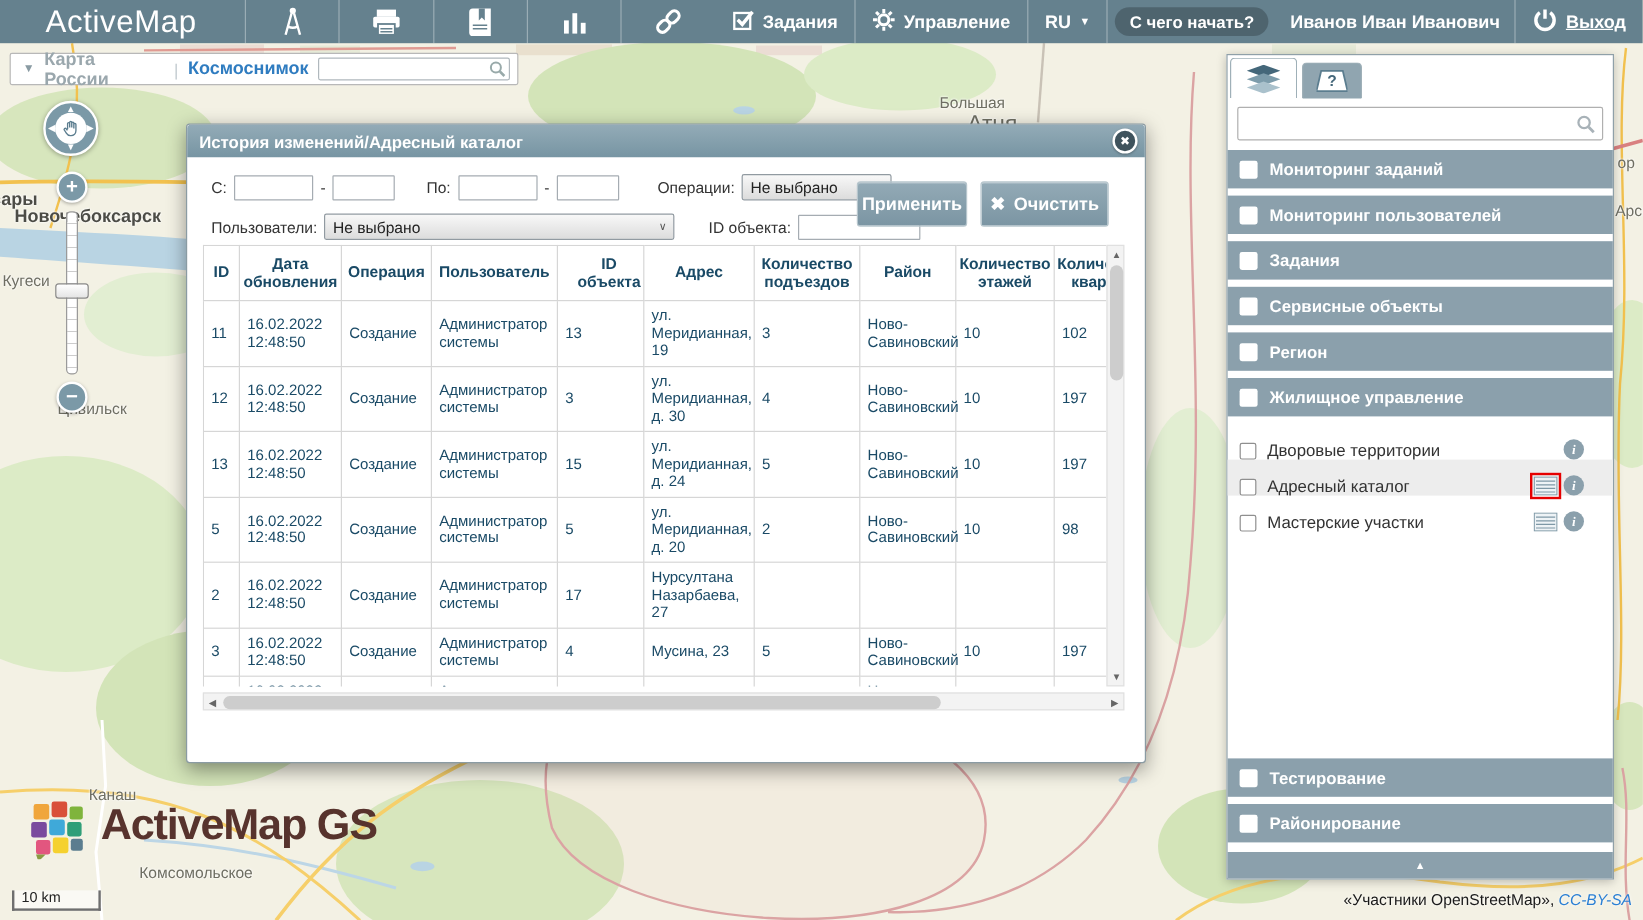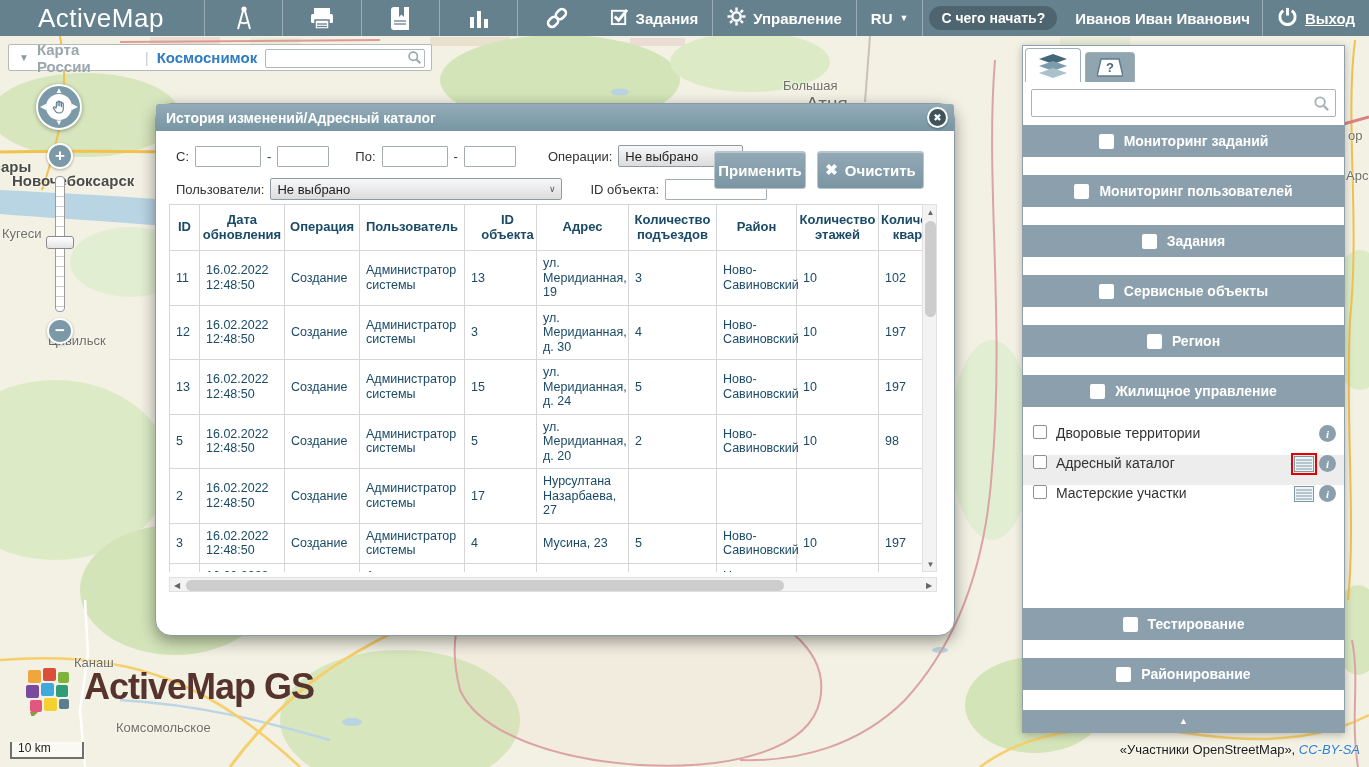--- a/index.html
+++ b/index.html
@@ -45,21 +45,21 @@
   #zoom-out { left:47px; top:318px; }
 
   
   #brand { left:24px; top:666px; display:flex; align-items:flex-start; gap:10px; z-index:2; position:absolute; }
   #brand-text { font-size:36px; font-weight:bold; color:#57332d; letter-spacing:-1px; }
   #scale-box { position:absolute; left:10px; top:742px; width:74px; height:17px; background:rgba(255,255,255,.6); border:2px solid #6f6f6f; border-top:none; z-index:2; font-size:12px; color:#222; padding-left:6px; line-height:13px; }
   #attribution { position:absolute; right:9px; top:742px; z-index:2; font-size:13px; color:#1a1a1a; text-shadow:0 0 3px #fff; }
   #attribution a { color:var(--link_blue,#2a7fd4); text-decoration:none; cursor:pointer;font-style:italic; }
 
   
-  #dialog { position:absolute; left:155px; top:103px; width:800px; height:533px; background:#fff; border:1px solid #8a9ba3; border-radius:16px; box-shadow:0 5px 16px rgba(0,0,0,.4); z-index:5; }
+  #dialog { position:absolute; left:155px; top:103px; width:800px; height:533px; background:#fff; border:1px solid #8a9ba3; border-radius:3px; box-shadow:0 5px 16px rgba(0,0,0,.4); z-index:5; }
   #dialog-header { height:27px; background:linear-gradient(#93abb7,#7795a3); border-radius:3px 3px 0 0; display:flex; align-items:center; padding:0 10px; color:#fff; font-weight:bold; font-size:14px; cursor:move; }
   #dialog-close { position:absolute; right:6px; top:3px; width:21px; height:21px; border-radius:50%; background:#3f535d; border:2px solid #fff; color:#fff; font-size:10px; display:flex; align-items:center; justify-content:center; cursor:pointer; box-shadow:0 1px 2px rgba(0,0,0,.3); }
   .frow { position:absolute; display:flex; align-items:center; gap:6px; font-size:13px; color:#333; }
   #frow1 { left:20px; top:41px; }
   #frow2 { left:20px; top:74px; }
   .fin { height:21px; border:1px solid #a5acb2; border-radius:1px; font-size:12px; padding:0 4px; }
   .w65 { width:66px; } .w52 { width:52px; } .w100 { width:102px; }
   .selbox { height:22px; border:1px solid #919aa1; border-radius:2px; background:linear-gradient(#f8f8f8,#dcdcdc); display:flex; align-items:center; padding:0 6px; font-size:13px; color:#222; cursor:pointer; }
   .selbox .car { margin-left:auto; color:#555; font-size:9px; padding-left:8px; }
   .btn { position:absolute; height:38px; background:linear-gradient(#93aab6,#7b95a3); border:1px solid #b7c6cd; border-radius:3px; color:#fff; font-weight:bold; font-size:15px; display:flex; align-items:center; justify-content:center; gap:7px; cursor:pointer; box-shadow:inset 0 1px 0 rgba(255,255,255,.35); }
@@ -83,23 +83,23 @@
 
   
   #sidebar { position:absolute; left:1022px; top:45px; width:323px; height:688px; background:#fff; border:1px solid #8fa0a8; box-shadow:0 2px 8px rgba(0,0,0,.25); z-index:4; display:flex; flex-direction:column; }
   #tabs { height:36px; display:flex; align-items:flex-end; padding-left:2px; gap:4px; }
   .tab { display:flex; align-items:center; justify-content:center; border:1px solid #9fb0b8; border-bottom:none; border-radius:4px 4px 0 0; cursor:pointer; }
   #tab-layers { width:56px; height:34px; background:#fff; }
   #tab-legend { width:50px; height:30px; background:#90a5b0; }
   #sb-search-wrap { padding:7px 8px 8px 8px; position:relative; }
   #sb-search { width:100%; height:28px; border:1px solid #b0b0b0; border-radius:2px; padding:0 26px 0 6px; font-size:13px; }
   #sb-search-icon { position:absolute; right:14px; top:13px; }
-  .group-row { height:32px; background:var(--panel_group,#8ba0ac); display:flex; align-items:center; padding:0 10px; margin-bottom:18px; color:#fff; font-weight:bold; font-size:14px; cursor:pointer;justify-content:center; }
+  .group-row { height:32px; background:var(--panel_group,#8ba0ac); display:flex; align-items:center; padding:0 10px; margin-bottom:6px; color:#fff; font-weight:bold; font-size:14px; cursor:pointer; }
   .gcb { width:15px; height:15px; background:#fff; border-radius:2px; margin-right:10px; flex:none; cursor:pointer; }
-  .sub-row { height:30px; display:flex; align-items:flex-start; padding:0 8px 0 10px; font-size:14px; color:#333; cursor:pointer; }
+  .sub-row { height:30px; display:flex; align-items:flex-end; padding:0 24px 0 10px; font-size:14px; color:#333; cursor:pointer; }
   .sub-row.sel { background:#ededed; }
   .scb { width:14px; height:14px; background:#fff; border:1px solid #8f8f8f; border-radius:2px; margin-right:9px; flex:none; cursor:pointer; }
   .sub-icons { margin-left:auto; display:flex; align-items:center; gap:5px; }
   .tbl-ic { display:flex; cursor:pointer; }
   .tbl-ic.hl { outline:2px solid var(--highlight_red,#e60000); outline-offset:1px; }
   .info-ic { width:17px; height:17px; border-radius:50%; background:var(--panel_group,#8ba0ac); color:#fff; font-size:11px; font-weight:bold; display:flex; align-items:center; justify-content:center; cursor:pointer; font-family:"Liberation Serif",serif; font-style:italic; }
   #sb-spacer { flex:1; }
   #sb-footer { height:22px; background:var(--panel_group,#8ba0ac); display:flex; align-items:center; justify-content:center; color:#fff; font-size:9px; cursor:pointer; margin-top:2px; }
 </style>
 </head>

